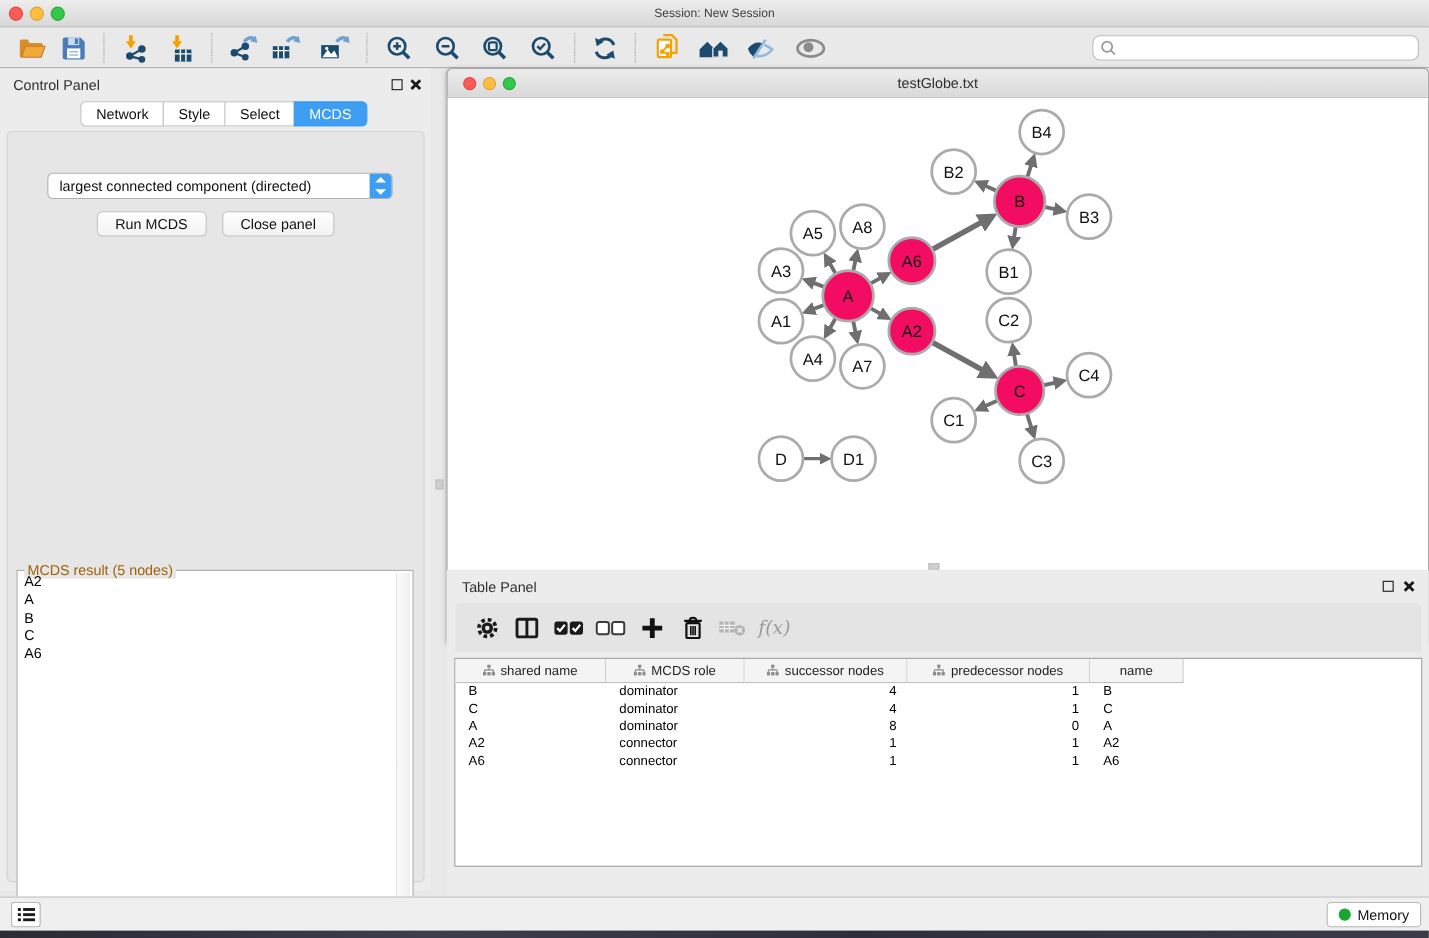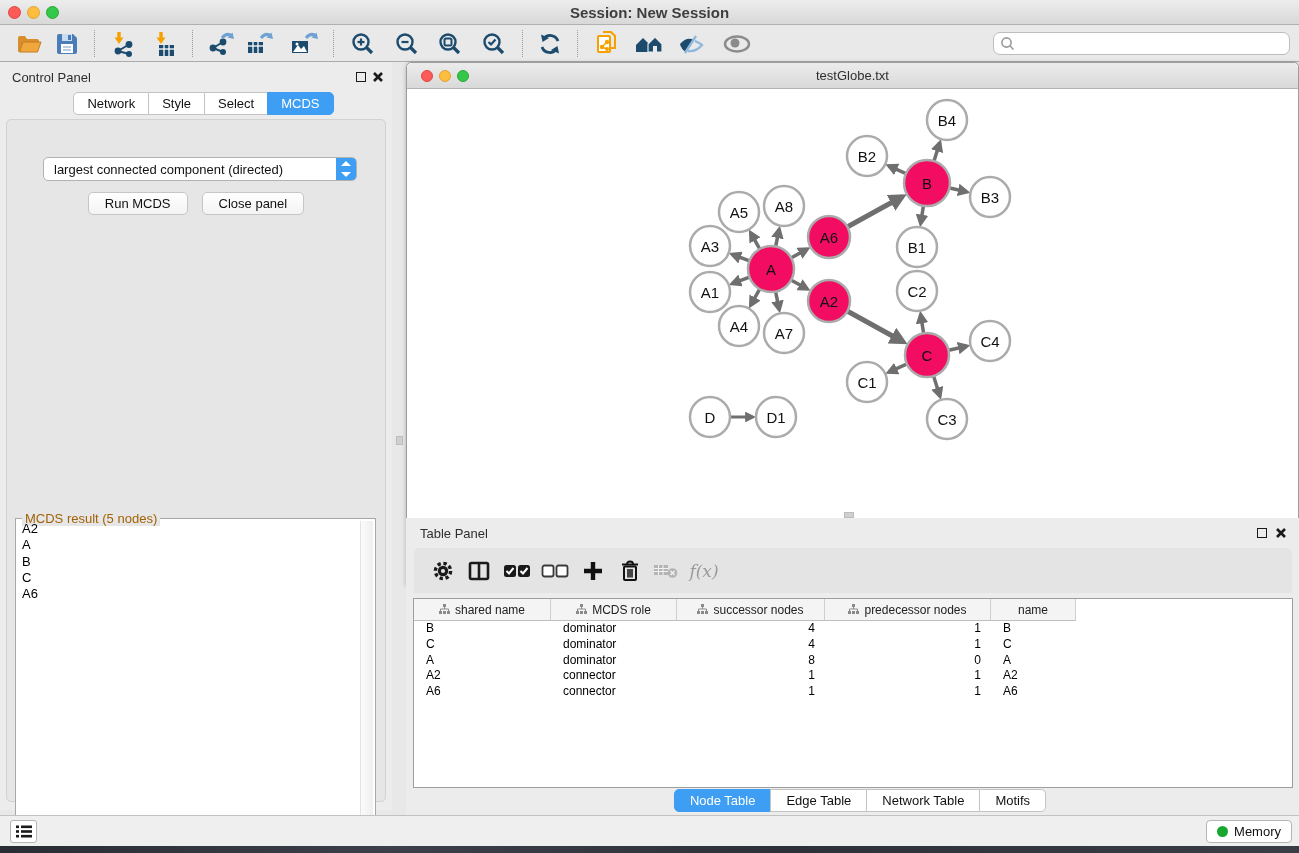--- a/index.html
+++ b/index.html
@@ -6,21 +6,21 @@
   html,body { margin:0; padding:0; }
   body {
     width:1299px; height:853px; position:relative; overflow:hidden;
     font-family:"Liberation Sans", sans-serif; background:#E8E8E8;
     -webkit-font-smoothing:antialiased;
   }
 
   
   .titlebar { position:absolute; top:0; left:0; right:0; height:25px;
     background:linear-gradient(#EDEDED,#D8D8D8); border-bottom:1px solid #B0B0B0; }
-  .titlebar .title { text-align:center; line-height:25px; font-size:15px; color:#3E3E3E;font-weight:bold; }
+  .titlebar .title { text-align:center; line-height:25px; font-size:11px; color:#3E3E3E; }
   .tl { position:absolute; top:6px; width:13px; height:13px; border-radius:50%; }
   .tl.red    { left:8px;  background:#FC5B57; border:1px solid #E2463F; }
   .tl.yellow { left:27px; background:#FDBE40; border:1px solid #E0A32E; }
   .tl.green  { left:46px; background:#34C84A; border:1px solid #2BA735; }
 
   
   .toolbar { position:absolute; top:25px; left:0; right:0; height:37px;
     background:#E9E9E9; border-bottom:1px solid #ABABAB; }
   .tbi { position:absolute; top:2px; width:34px; height:33px;
     display:flex; align-items:center; justify-content:center; cursor:default; }
@@ -645,26 +645,20 @@
         </div>
         <div class="tr-row">
           <div class="td-cell" style="left: 0px; width: 137px; text-align: left; padding: 0px 0px 0px 12px;">A6</div>
           <div class="td-cell" style="left: 137px; width: 126px; text-align: left; padding: 0px 0px 0px 12px;">connector</div>
           <div class="td-cell" style="left: 263px; width: 148px; text-align: right; padding: 0px 10px 0px 0px;">1</div>
           <div class="td-cell" style="left: 411px; width: 166px; text-align: right; padding: 0px 10px 0px 0px;">1</div>
           <div class="td-cell" style="left: 577px; width: 85px; text-align: left; padding: 0px 0px 0px 12px;">A6</div>
         </div>
       </div>
   </div>
-  <div class="tp-tabs" id="tp-tabs">
-      <div class="seg-tab active">Node Table</div>
-      <div class="seg-tab">Edge Table</div>
-      <div class="seg-tab">Network Table</div>
-      <div class="seg-tab">Motifs</div>
-    </div>
 </div>
 
 <div class="statusbar">
   <div class="list-btn">
     <svg width="16" height="13">
         <g fill="#1A1A1A">
           <rect x="0" y="0.5" width="3" height="2.6"></rect>
           <rect x="5" y="0.5" width="11" height="2.6"></rect>
           <rect x="0" y="5.2" width="3" height="2.6"></rect>
           <rect x="5" y="5.2" width="11" height="2.6"></rect>

